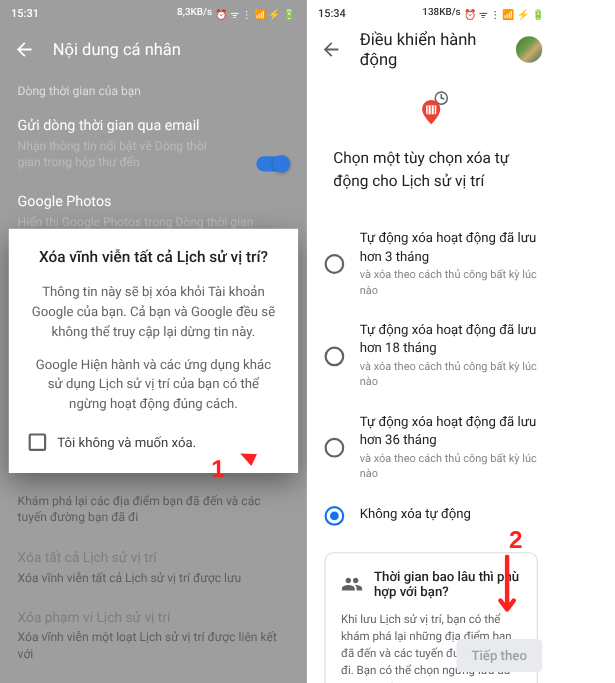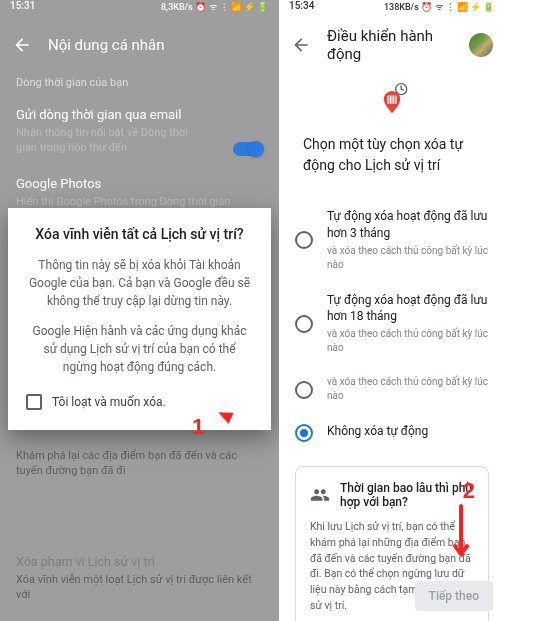--- a/index.html
+++ b/index.html
@@ -1,21 +1,21 @@
 <!DOCTYPE html>
 <html><head>
 <meta charset="utf-8">
 <style>
 *{margin:0;padding:0;box-sizing:border-box;font-family:Roboto,Arial,sans-serif;-webkit-font-smoothing:antialiased}
 body{width:559px;height:621px;display:flex;background:#fff;overflow:hidden;position:relative}
 .pane{height:621px;position:relative;overflow:hidden}
 .left{width:279px;background:#fff}
 .right{width:226px;background:#fff}
 .overlay{position:absolute;inset:0;background:rgba(0,0,0,.38);z-index:5}
-.statusbar{height:24px;display:flex;align-items:flex-start;justify-content:space-between;padding:0 10px;font-size:10px;font-weight:500}
+.statusbar{height:24px;display:flex;align-items:center;justify-content:space-between;padding:0 10px;font-size:10px;font-weight:500}
 .sb-dark{color:#fff;position:relative;z-index:10}
 .sb-light{color:#333}
 .sb-icons{display:flex;align-items:center;gap:3px;font-size:9px}
 .sb-icons span{white-space:nowrap}
 .hdr{height:42px;display:flex;align-items:center;padding:0 12px;gap:16px;position:relative;z-index:10}
 .hdr-dark{color:#fff}
 .hdr-light{color:#202124}
 .back-arrow{width:20px;height:20px;display:flex;align-items:center;justify-content:center}
 .hdr-title{font-size:15px;font-weight:400;flex:1}
 .avatar{width:24px;height:24px;border-radius:50%;background:linear-gradient(135deg,#4a7c2e 0%,#6b9b4a 40%,#c9a96e 60%,#3a6b5d 100%)}
@@ -103,34 +103,40 @@
         <div class="item-sub">Hiển thị Google Photos trong Dòng thời gian</div>
       </div>
     </div>
   </div>
 
   <div class="behind" style="top:438px">
     <div class="item">
       <div class="item-sub">Khám phá lại các địa điểm bạn đã đến và các tuyến đường bạn đã đi</div>
     </div>
   </div>
+  <div class="behind" style="top:490px">
+    <div class="item">
+      <div class="item-title">Xóa tất cả Lịch sử vị trí</div>
+      <div class="item-sub">Xóa vĩnh viễn tất cả Lịch sử vị trí được lưu</div>
+    </div>
+  </div>
   <div class="behind" style="top:544px">
     <div class="item">
       <div class="item-title">Xóa phạm vi Lịch sử vị trí</div>
       <div class="item-sub">Xóa vĩnh viễn một loạt Lịch sử vị trí được liên kết với</div>
     </div>
   </div>
 
   <div class="dialog">
     <div class="dlg-title">Xóa vĩnh viễn tất cả Lịch sử vị trí?</div>
     <div class="dlg-body">Thông tin này sẽ bị xóa khỏi Tài khoản Google của bạn. Cả bạn và Google đều sẽ không thể truy cập lại dừng tin này.</div>
     <div class="dlg-body">Google Hiện hành và các ứng dụng khác sử dụng Lịch sử vị trí của bạn có thể ngừng hoạt động đúng cách.</div>
     <div class="dlg-check">
       <div class="checkbox"></div>
-      <div class="dlg-check-lbl">Tôi loạt và muốn xóa.</div>
+      <div class="dlg-check-lbl">Tôi không và muốn xóa.</div>
     </div>
   </div>
 
   <div class="marker-1">1</div>
 </div>
 
 <div class="pane right">
   <div class="statusbar sb-light">
     <span>15:34</span>
     <div class="sb-icons">
@@ -174,20 +180,21 @@
         <div class="option">
           <div class="radio"></div>
           <div class="opt-txt">
             <div class="opt-title">Tự động xóa hoạt động đã lưu hơn 18 tháng</div>
             <div class="opt-sub">và xóa theo cách thủ công bất kỳ lúc nào</div>
           </div>
         </div>
         <div class="option">
           <div class="radio"></div>
           <div class="opt-txt">
+            <div class="opt-title">Tự động xóa hoạt động đã lưu hơn 36 tháng</div>
             <div class="opt-sub">và xóa theo cách thủ công bất kỳ lúc nào</div>
           </div>
         </div>
         <div class="option">
           <div class="radio checked"></div>
           <div class="opt-txt">
             <div class="opt-title">Không xóa tự động</div>
           </div>
         </div>
       </div>

